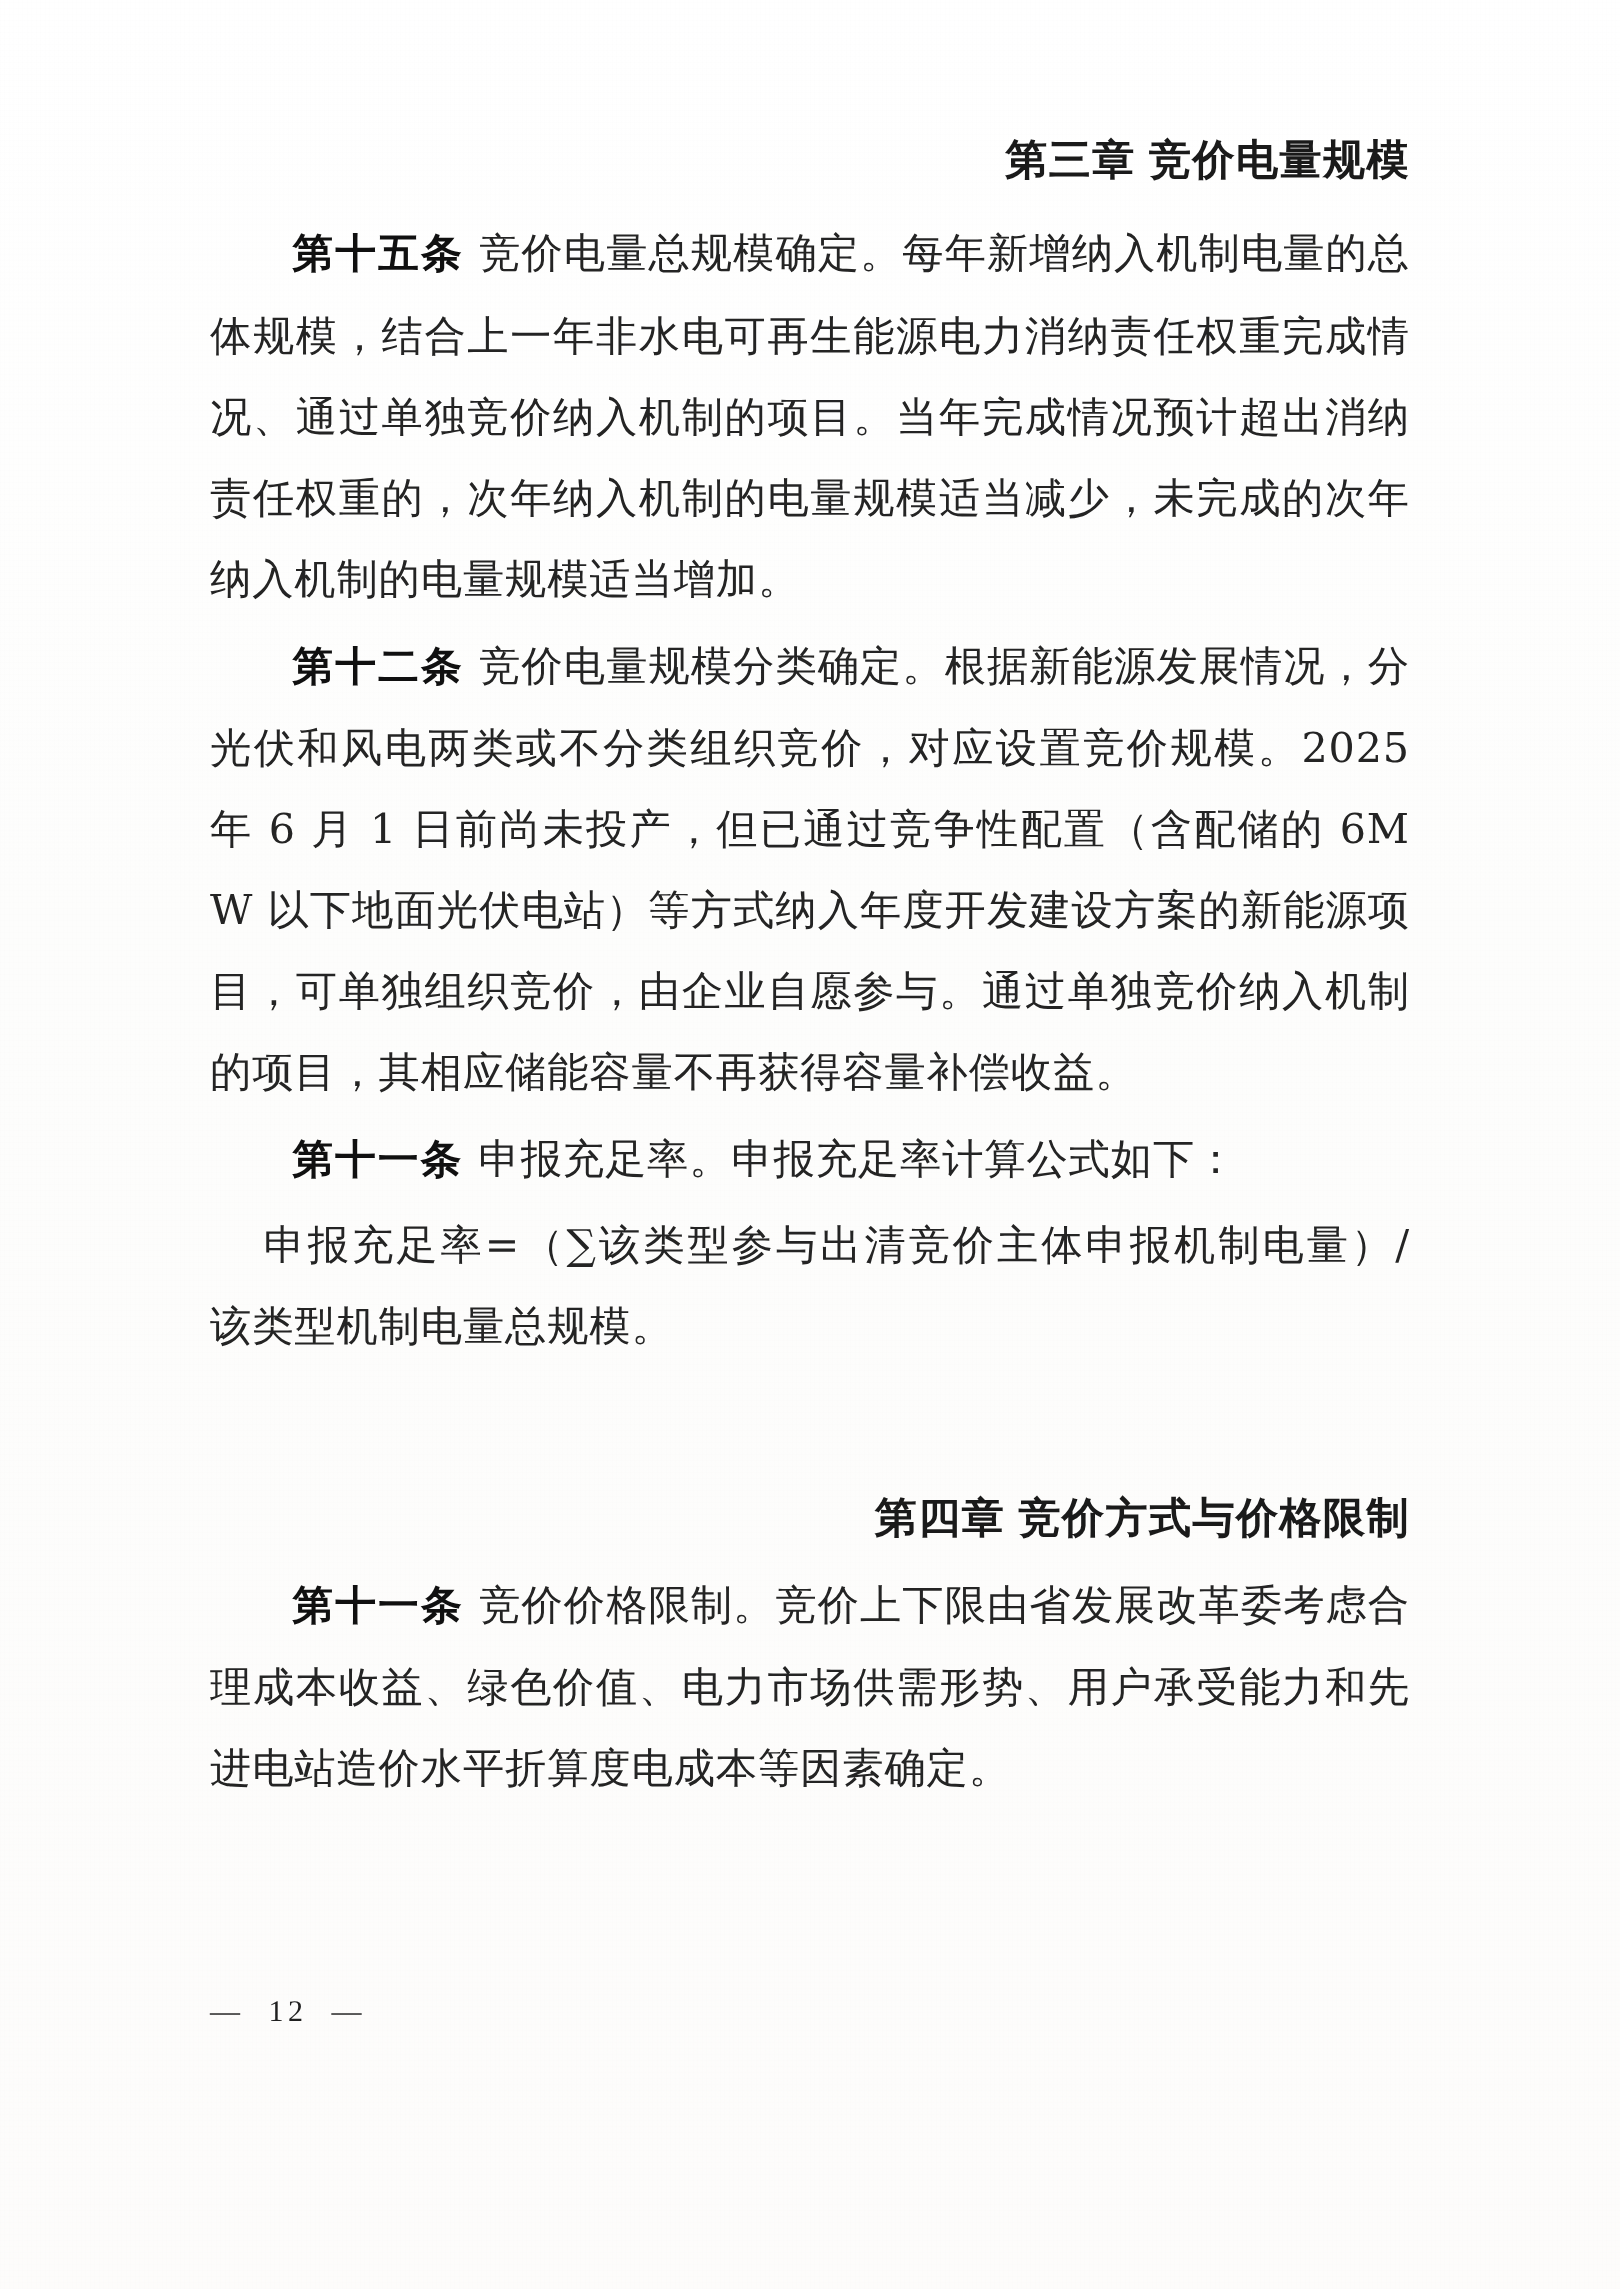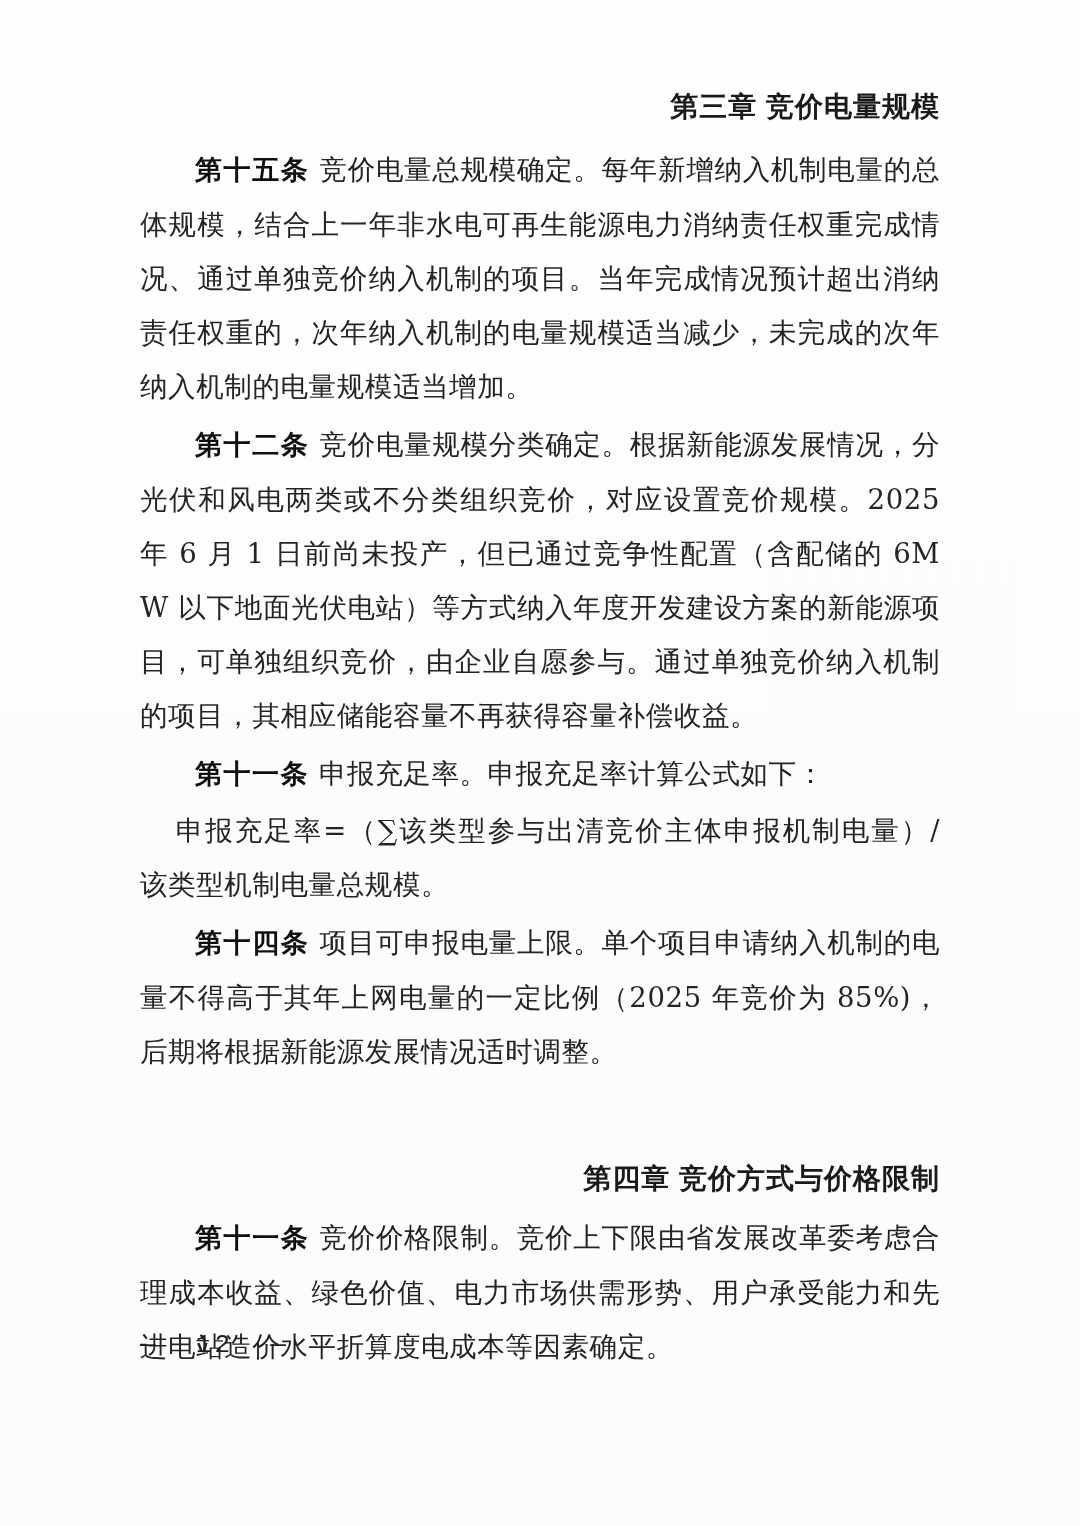--- a/index.html
+++ b/index.html
@@ -87,22 +87,22 @@
   }
 
   
   .page-footer {
     position: absolute;
     left: 140px;
     top: 1330px;
     width: 800px;
   }
   .page-number {
-    font-family: Liberation Mono, monospace;
-    font-size: 26px;
+    font-family: Liberation Serif, serif;
+    font-size: 20px;
     color: #1f1f1f;
     letter-spacing: 3px;
     white-space: pre;
   }
 </style>
 </head>
 <body>
 
 <div class="page">
   <div class="paper-texture"></div>
@@ -112,21 +112,20 @@
     <h2 class="chapter-heading">第三章  竞价电量规模</h2>
 
     <p class="para"><span class="art-label">第十五条</span><span>竞价电量总规模确定。每年新增纳入机制电量的总体规模，结合上一年非水电可再生能源电力消纳责任权重完成情况、通过单独竞价纳入机制的项目。当年完成情况预计超出消纳责任权重的，次年纳入机制的电量规模适当减少，未完成的次年纳入机制的电量规模适当增加。</span></p>
 
     <p class="para"><span class="art-label">第十二条</span><span>竞价电量规模分类确定。根据新能源发展情况，分光伏和风电两类或不分类组织竞价，对应设置竞价规模。2025年 6 月 1 日前尚未投产，但已通过竞争性配置（含配储的 6MW 以下地面光伏电站）等方式纳入年度开发建设方案的新能源项目，可单独组织竞价，由企业自愿参与。通过单独竞价纳入机制的项目，其相应储能容量不再获得容量补偿收益。</span></p>
 
     <p class="para"><span class="art-label">第十一条</span><span>申报充足率。申报充足率计算公式如下：</span></p>
 
     <p class="para formula"><span>申报充足率=（∑该类型参与出清竞价主体申报机制电量）/ 该类型机制电量总规模。</span></p>
 
-    <p class="para"><span class="art-label">第十四条</span><span>项目可申报电量上限。单个项目申请纳入机制的电量不得高于其年上网电量的一定比例（2025 年竞价为 85%)，后期将根据新能源发展情况适时调整。</span></p>
 
     <h2 class="chapter-heading second">第四章  竞价方式与价格限制</h2>
 
     <p class="para"><span class="art-label">第十一条</span><span>竞价价格限制。竞价上下限由省发展改革委考虑合理成本收益、绿色价值、电力市场供需形势、用户承受能力和先进电站造价水平折算度电成本等因素确定。</span></p>
 
 
   </div>
 
   <div class="page-footer">
     <span class="page-number">—  12  —</span>

